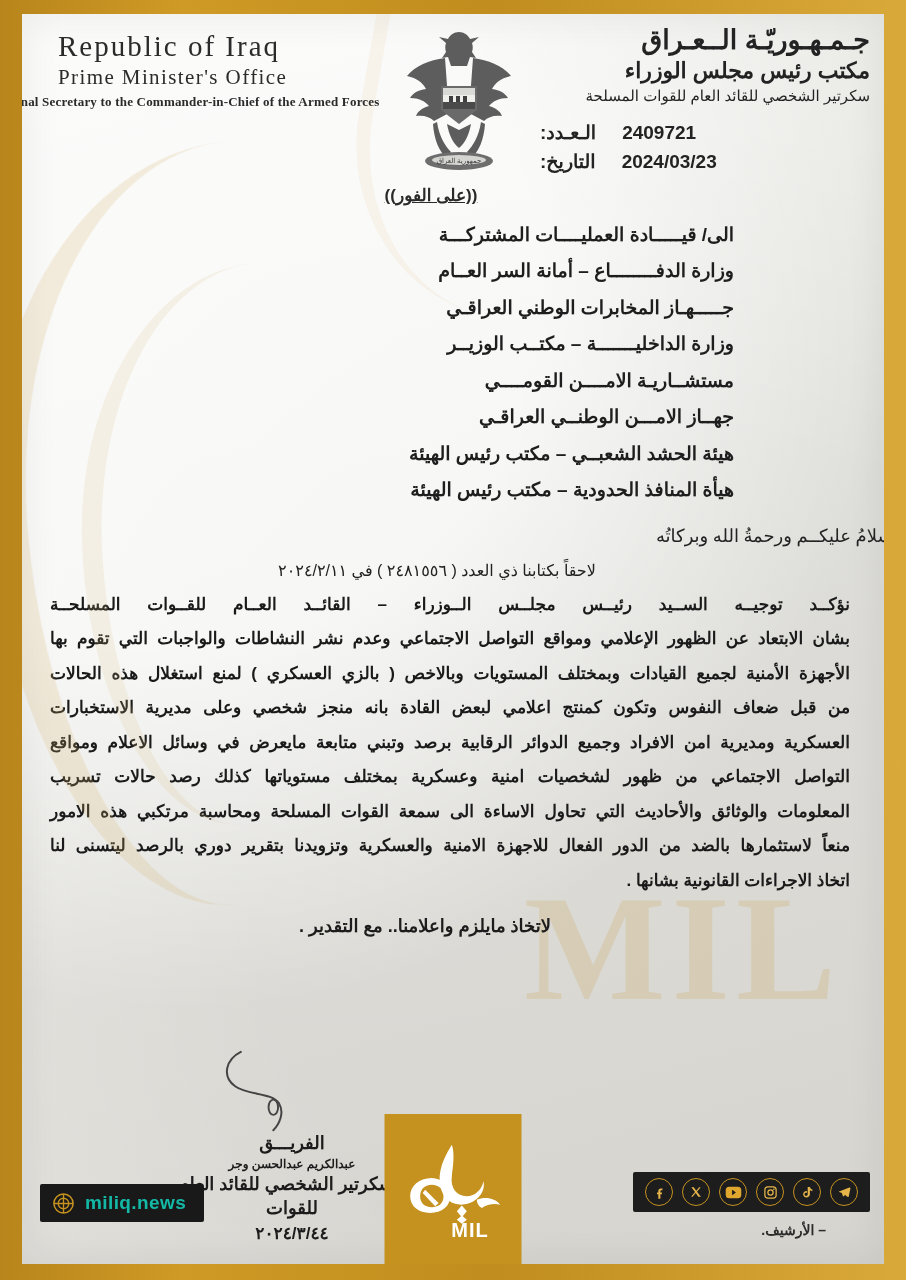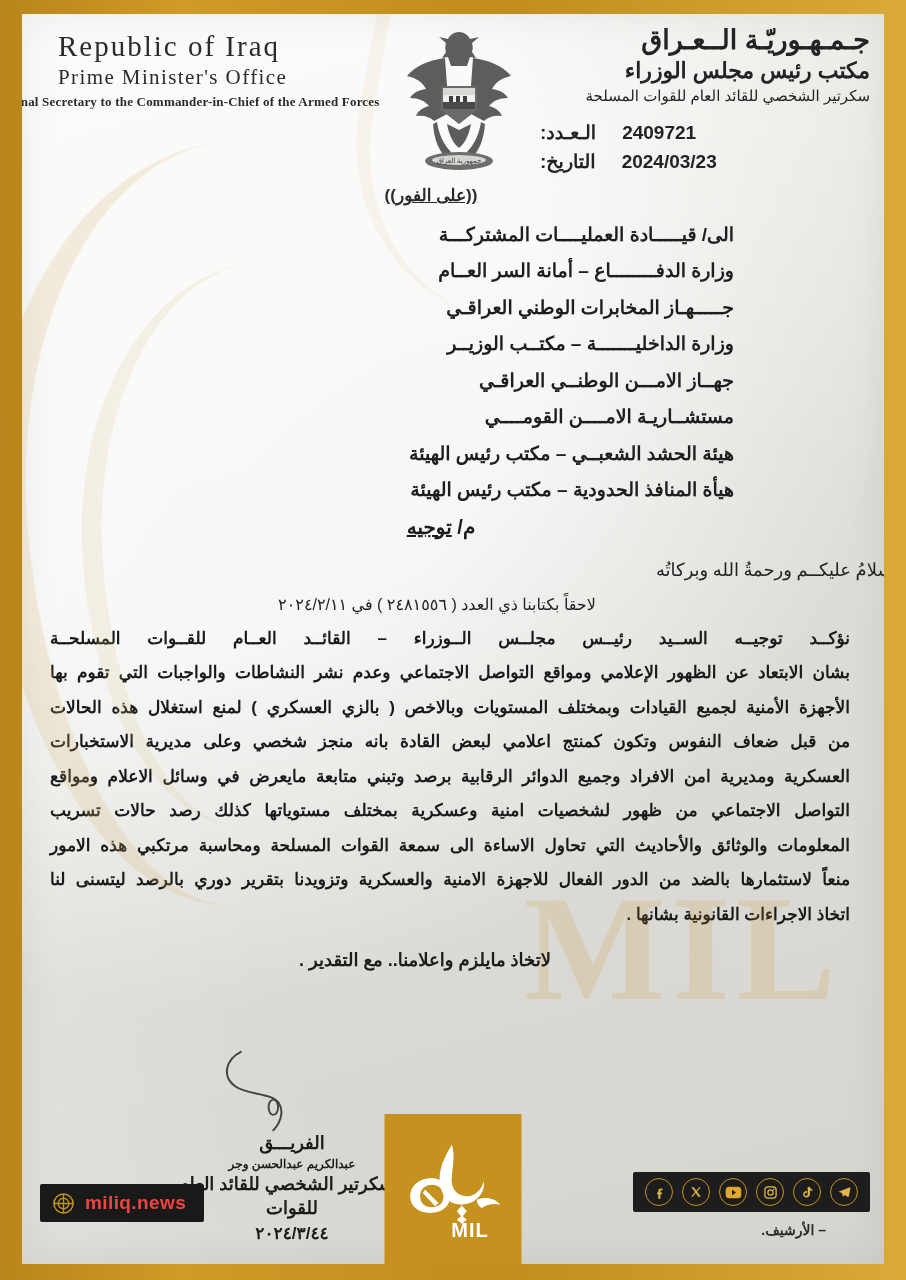--- a/index.html
+++ b/index.html
@@ -110,21 +110,21 @@
            display:flex;flex-direction:column;align-items:center;
            justify-content:center;}
   .logobox .mark{width:100px;height:92px;}
   .logobox .mil{color:#fff;font-size:20px;font-weight:700;letter-spacing:1px;
                 margin-top:-10px;margin-left:34px;}
   
   .sitebar{position:absolute;left:18px;bottom:42px;height:38px;
            background:#191919;display:flex;align-items:center;gap:10px;
            padding:0 18px 0 12px;border-radius:2px;}
   .sitebar .globe{width:23px;height:23px;}
-  .sitebar .url{color:#ef4444;font-size:19px;font-weight:700;letter-spacing:.4px;}
+  .sitebar .url{color:#14b8a6;font-size:19px;font-weight:700;letter-spacing:.4px;}
   .socialbar{position:absolute;right:14px;bottom:52px;height:40px;
              background:#1d1d1d;display:flex;align-items:center;gap:9px;
              padding:0 12px;border-radius:2px;}
   .sicon{width:26px;height:26px;border:1.4px solid #c6921f;border-radius:50%;
          display:flex;align-items:center;justify-content:center;}
   .sicon svg{display:block;}
 </style>
 </head>
 <body>
 
@@ -189,29 +189,26 @@
 
     <div class="urgent">
       <span>((على الفور))</span>
     </div>
 
     <div class="recipients">
       <div class="r">الى/ قيـــــادة العمليــــات المشتركـــة</div>
       <div class="r">وزارة الدفــــــــاع – أمانة السر العــام</div>
       <div class="r">جـــــهـاز المخابرات الوطني العراقـي</div>
       <div class="r">وزارة الداخليـــــــة – مكتــب الوزيــر</div>
+      <div class="r">مستشــاريـة الامــــن القومــــي</div>
       <div class="r">جهــاز الامـــن الوطنــي العراقـي</div>
-      <div class="r">مستشــاريـة الامــــن القومــــي</div>
       <div class="r">هيئة الحشد الشعبــي – مكتب رئيس الهيئة</div>
       <div class="r">هيأة المنافذ الحدودية – مكتب رئيس الهيئة</div>
     </div>
 
-    <div class="subject">
-      <span>م/ </span><u>توجيه</u>
-    </div>
 
     <div class="greeting">السلامُ عليكــم ورحمةُ الله وبركاتُه</div>
     <div class="refline">لاحقاً بكتابنا ذي العدد ( ٢٤٨١٥٥٦ ) في ٢٠٢٤/٢/١١</div>
 
     <div class="body">
       <p class="first">نؤكــد توجيــه الســيد رئيــس مجلــس الــوزراء – القائــد العــام للقــوات المسلحــة</p>
       <p>بشان الابتعاد عن الظهور الإعلامي ومواقع التواصل الاجتماعي وعدم نشر النشاطات والواجبات التي تقوم بها</p>
       <p>الأجهزة الأمنية لجميع القيادات وبمختلف المستويات وبالاخص ( بالزي العسكري ) لمنع استغلال هذه الحالات</p>
       <p>من قبل ضعاف النفوس وتكون كمنتج اعلامي لبعض القادة بانه منجز شخصي وعلى مديرية الاستخبارات</p>
       <p>العسكرية ومديرية امن الافراد وجميع الدوائر الرقابية برصد وتبني متابعة مايعرض في وسائل الاعلام ومواقع</p>

